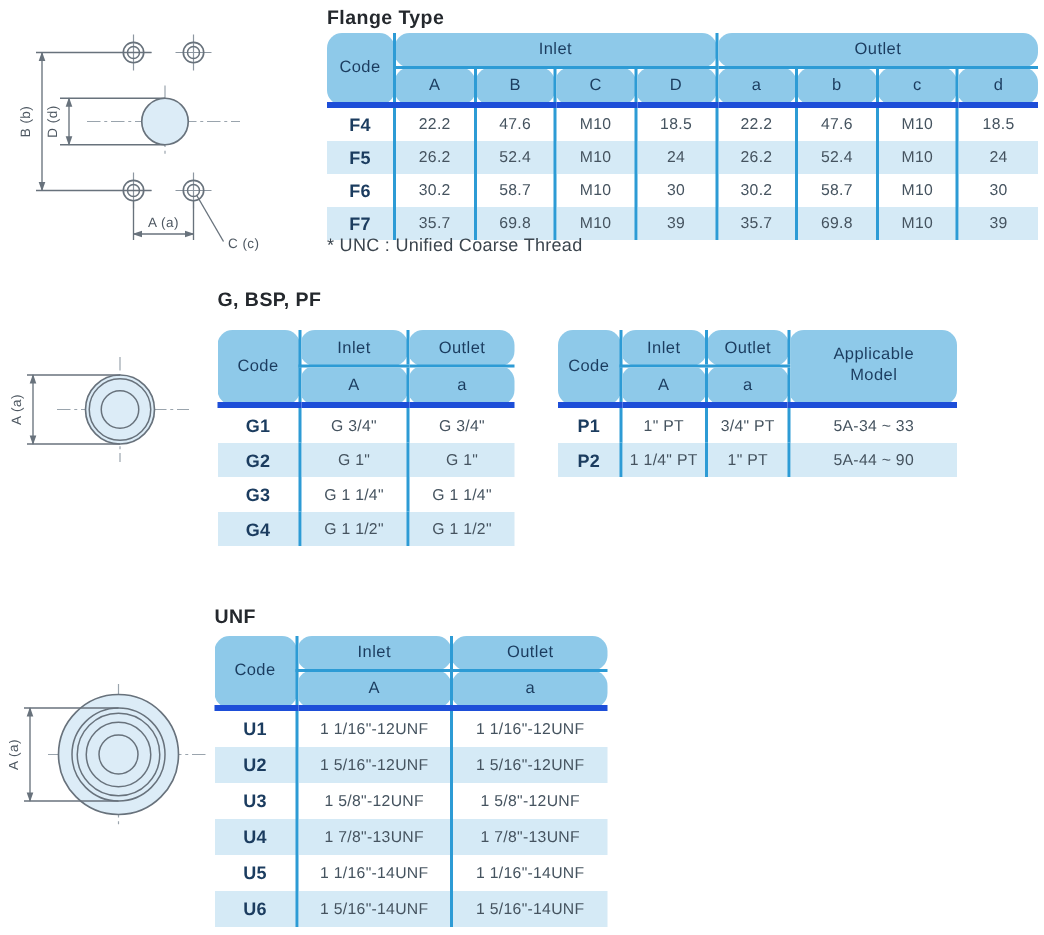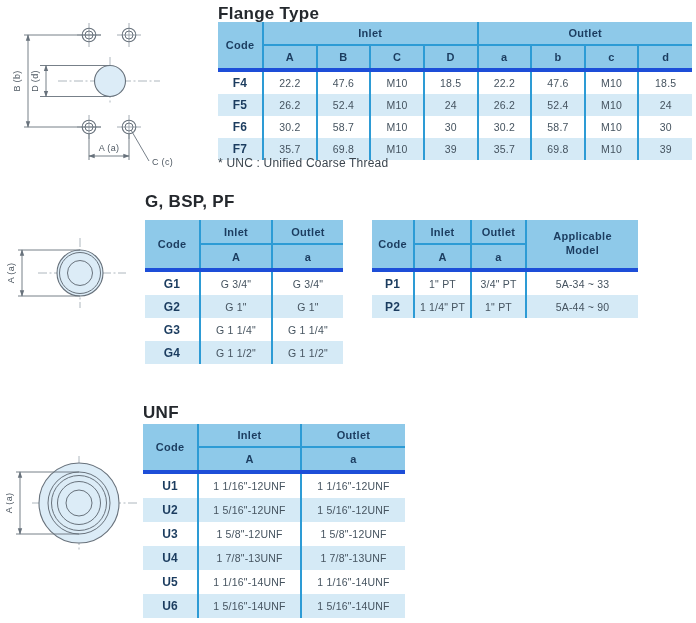--- a/index.html
+++ b/index.html
@@ -1,27 +1,27 @@
 <!DOCTYPE html>
 <html><head>
 <meta charset="utf-8">
 <style>
   html,body{margin:0;padding:0;}
   body{
     width:696px;height:623px;position:relative;background:#ffffff;
     font-family:"Liberation Sans",sans-serif;overflow:hidden;
   }
   .sec-title{
-    position:absolute;font-weight:bold;font-size:17px;color:#24282d;
+    position:absolute;font-weight:bold;font-size:13px;color:#24282d;
     letter-spacing:.3px;
   }
   table{border-collapse:collapse;position:absolute;table-layout:fixed;}
   th,td{padding:0 2px;text-align:center;vertical-align:middle;overflow:hidden;white-space:nowrap;}
   thead th{
-    background:#8ec9e9;color:#1b3c5f;font-size:11px;font-weight:bold;letter-spacing:.3px;
+    background:#8ec9e9;color:#1b3c5f;font-size:11px;font-weight:normal;letter-spacing:.3px;border-radius:10px;
   }
   td{font-size:10.5px;color:#45535f;letter-spacing:.2px;}
   .code{font-weight:bold;color:#1b3c5f;font-size:12px;}
   .vline{border-left:2px solid #2d9bd5;}
   .span-h{border-bottom:2px solid #2d9bd5;}
   .hdr-bottom{border-bottom:4px solid #1d4ed8;}
   tbody tr:nth-child(even){background:#d5eaf6;}
   .t-flange th{height:22px;} .t-flange td{height:22px;}
   .t-g th,.t-pt th{height:23px;} .t-g td,.t-pt td{height:23px;}
   .t-unf th{height:22px;} .t-unf td{height:24px;}

